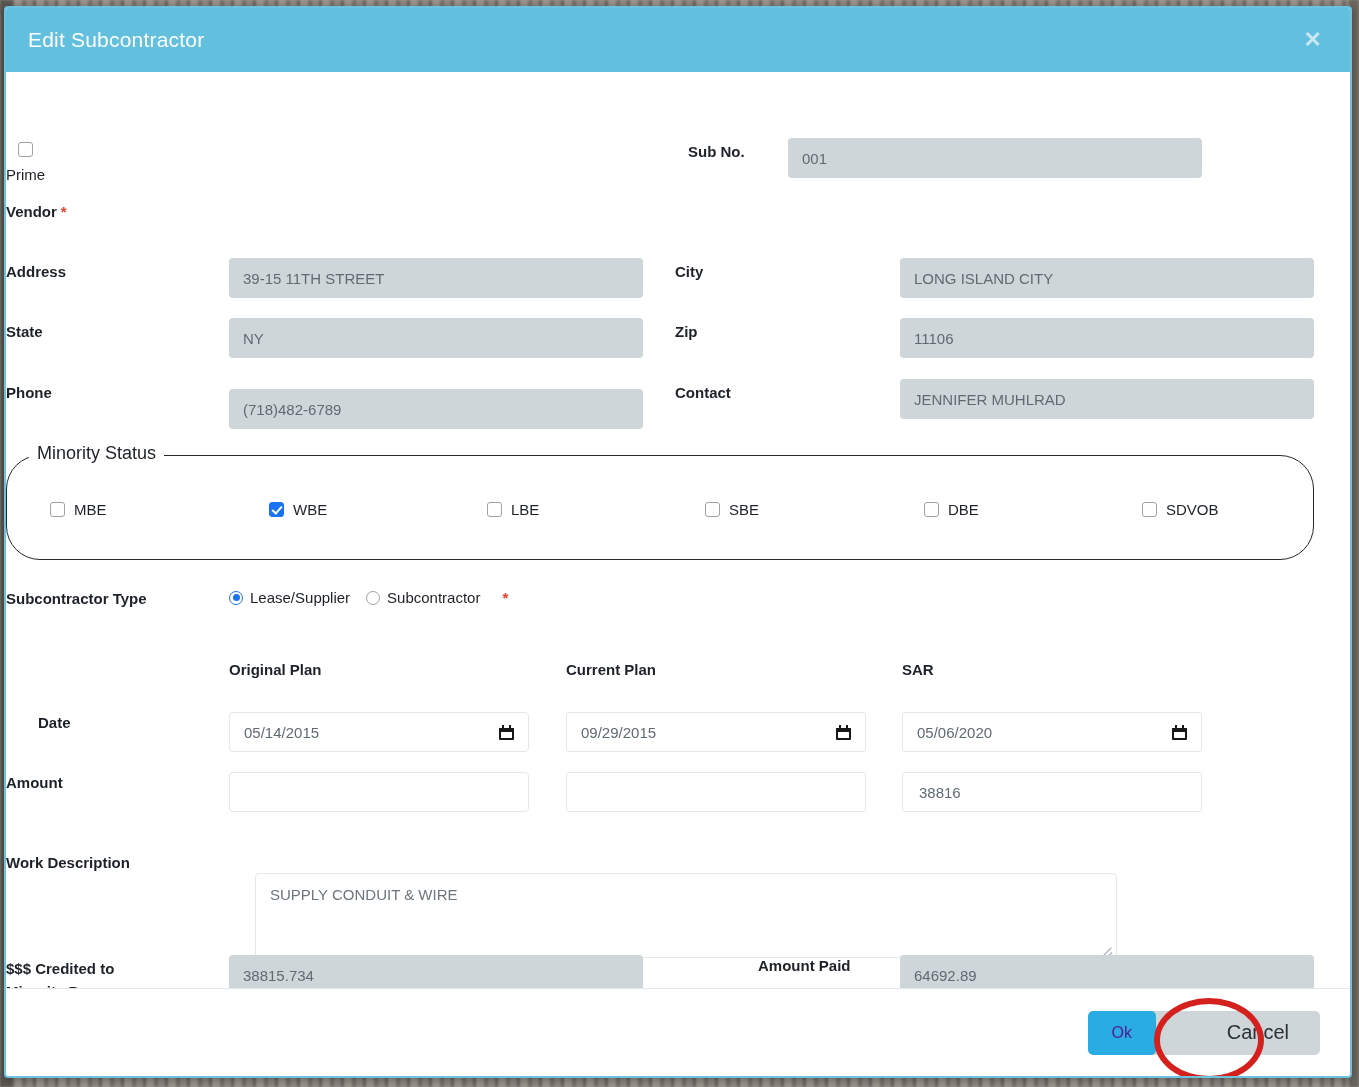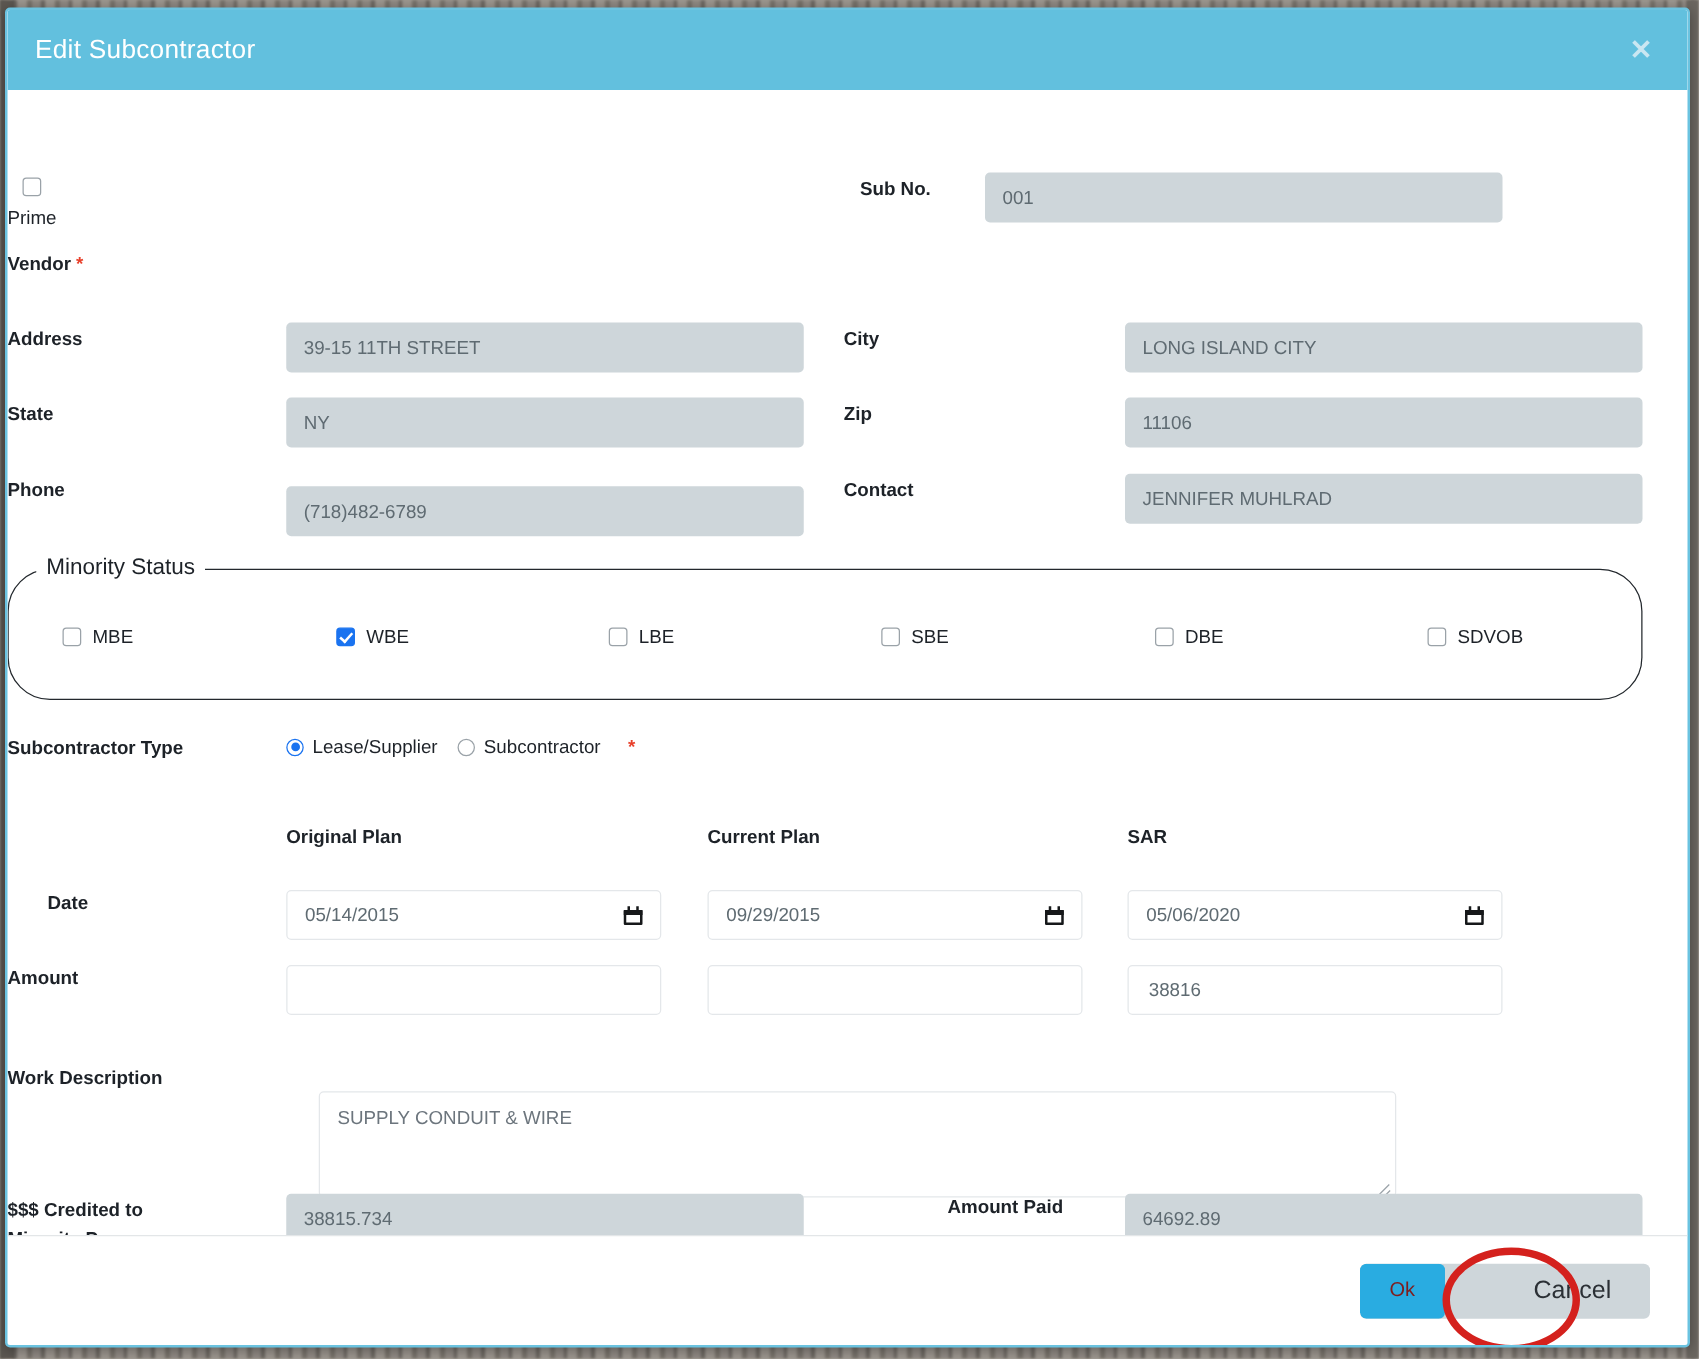--- a/index.html
+++ b/index.html
@@ -135,21 +135,21 @@
   }
   .ta .grip:before{width:11px;right:0;bottom:3px;}
   .ta .grip:after{width:6px;right:0;bottom:0px;}
 
   
   .btngroup{
     display:flex;align-items:center;background:#ced6da;border-radius:5px;
     padding:0;overflow:hidden;height:44px;
   }
   .btn-ok{
-    background:#29ace1;color:#7f1d1d;font-size:16px;
+    background:#29ace1;color:#4c1d95;font-size:16px;
     display:flex;align-items:center;justify-content:center;
     width:68px;height:44px;border-radius:5px;cursor:pointer;
   }
   .btn-cancel{
     color:#2b3035;font-size:20px;display:flex;align-items:center;justify-content:center;
     padding:0 31px;height:44px;cursor:pointer;margin-left:40px;
   }
   .annot-ellipse{
     position:absolute;border:6px solid #d4211d;border-radius:50%;
     pointer-events:none;

